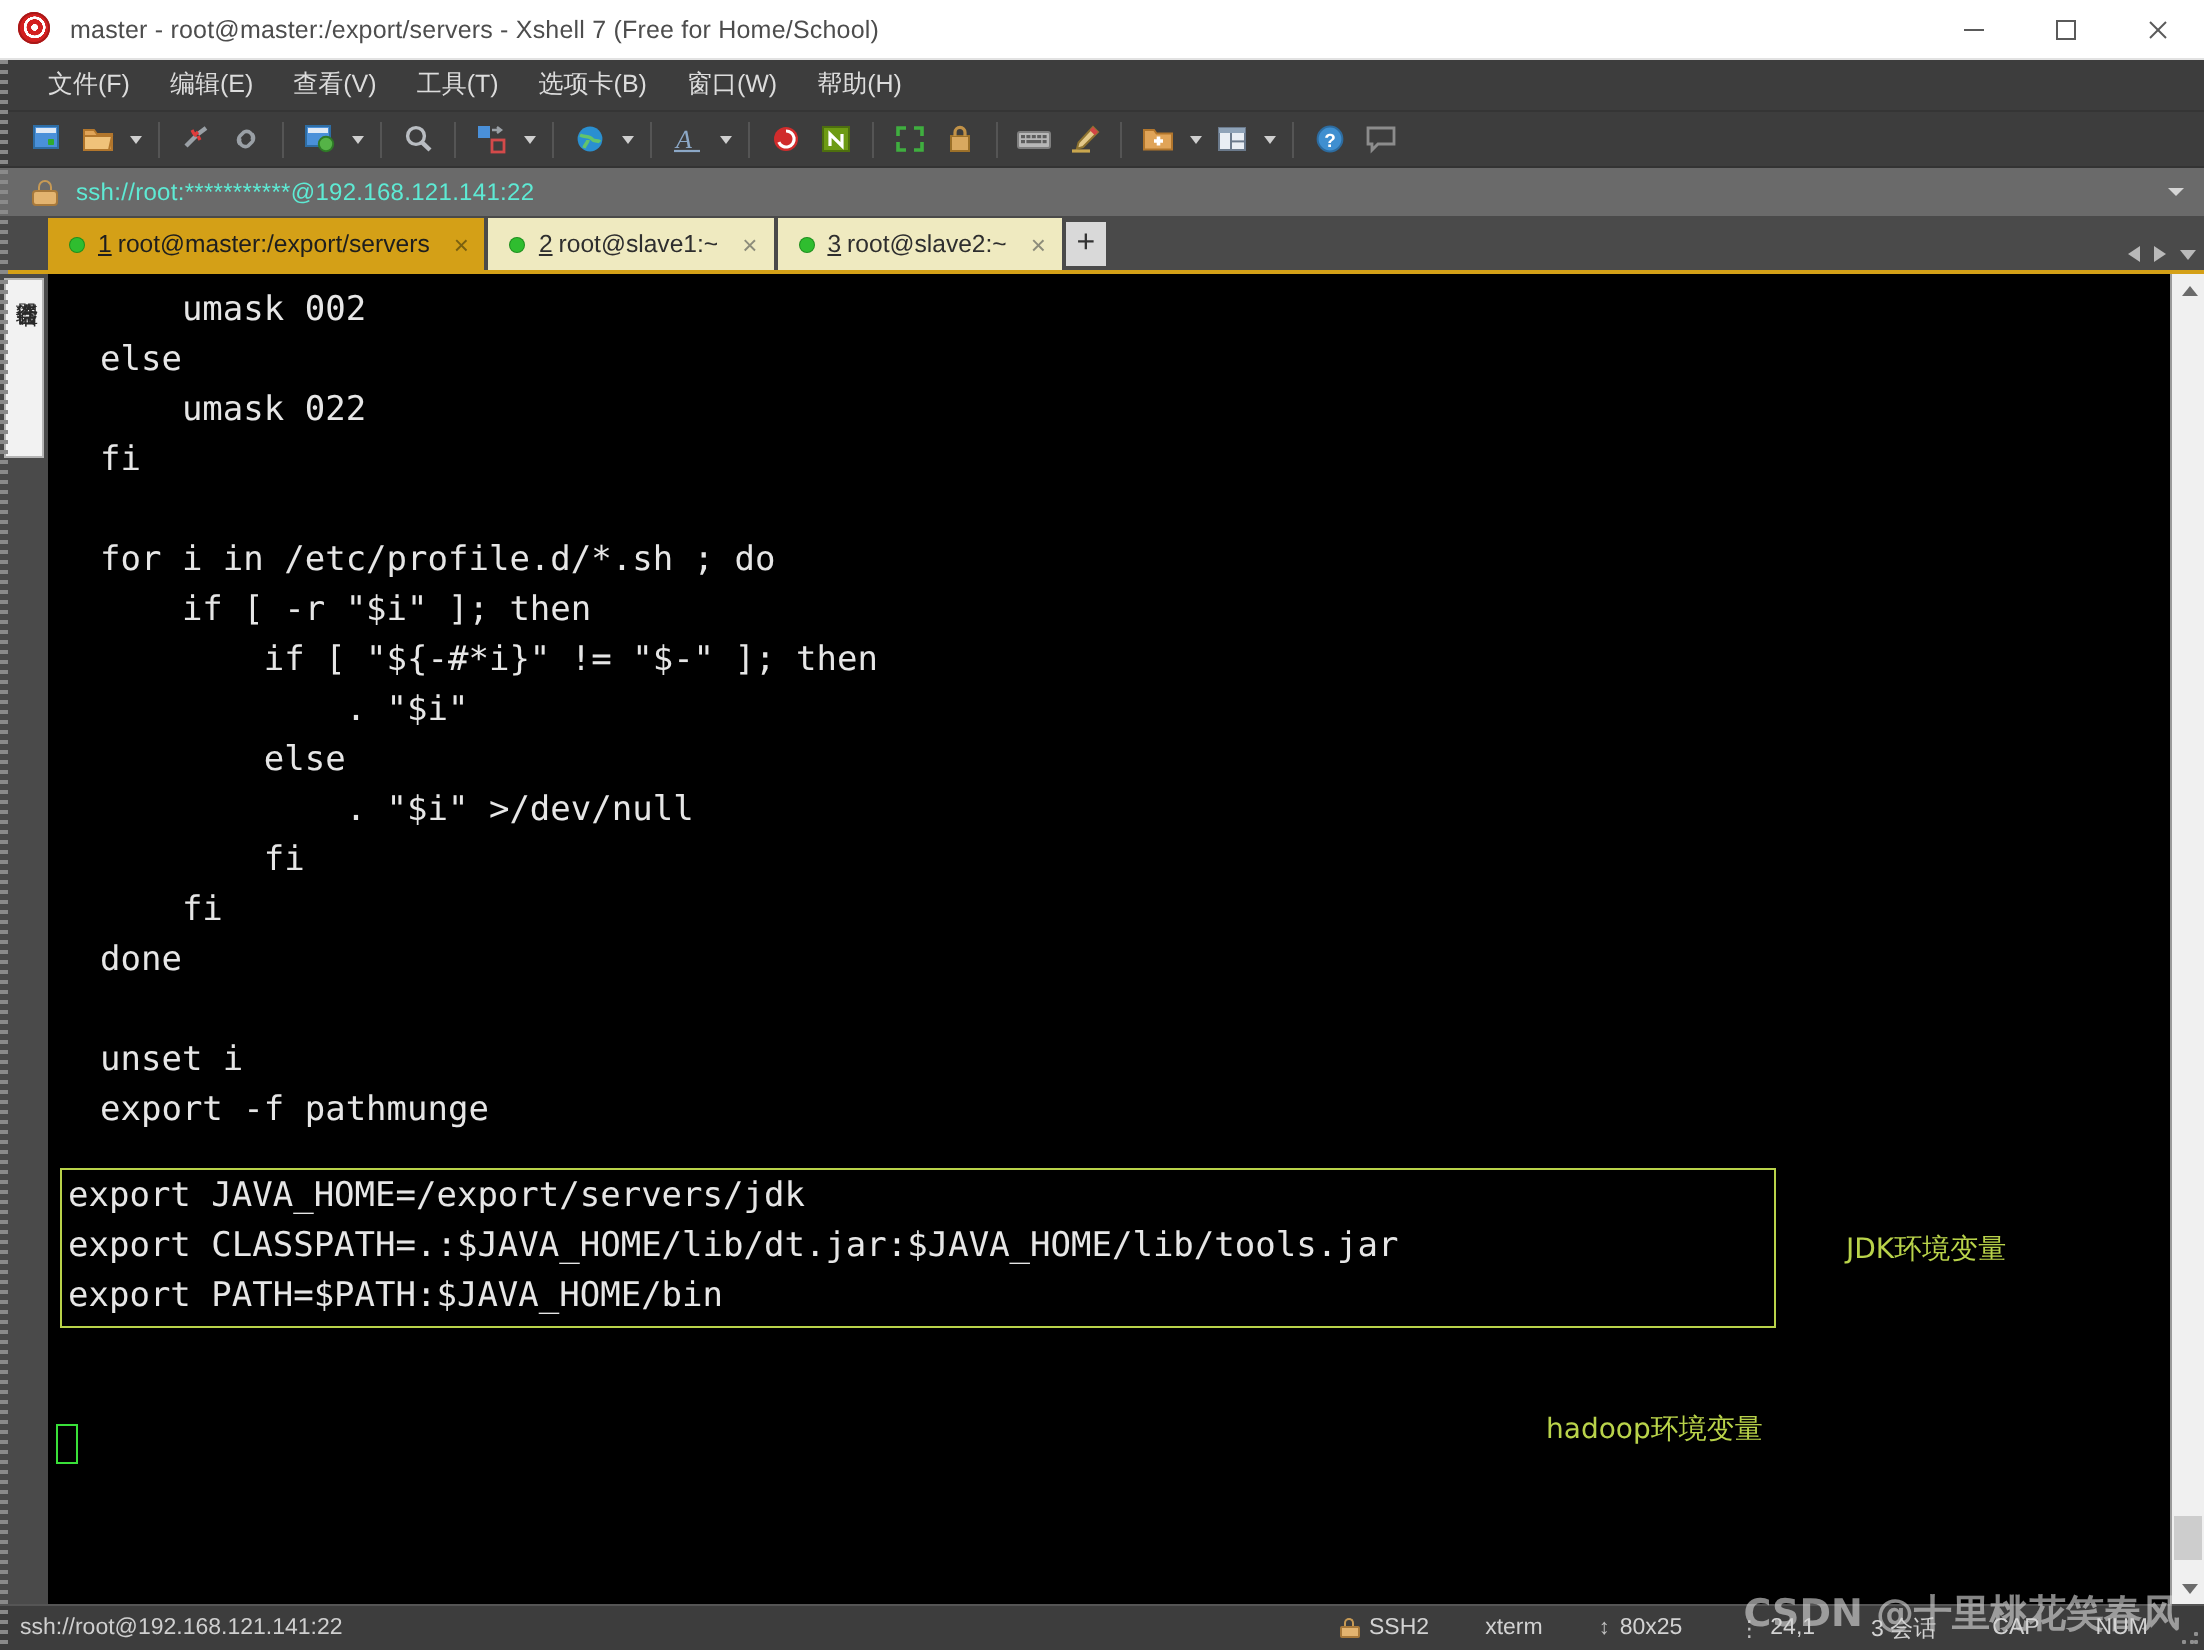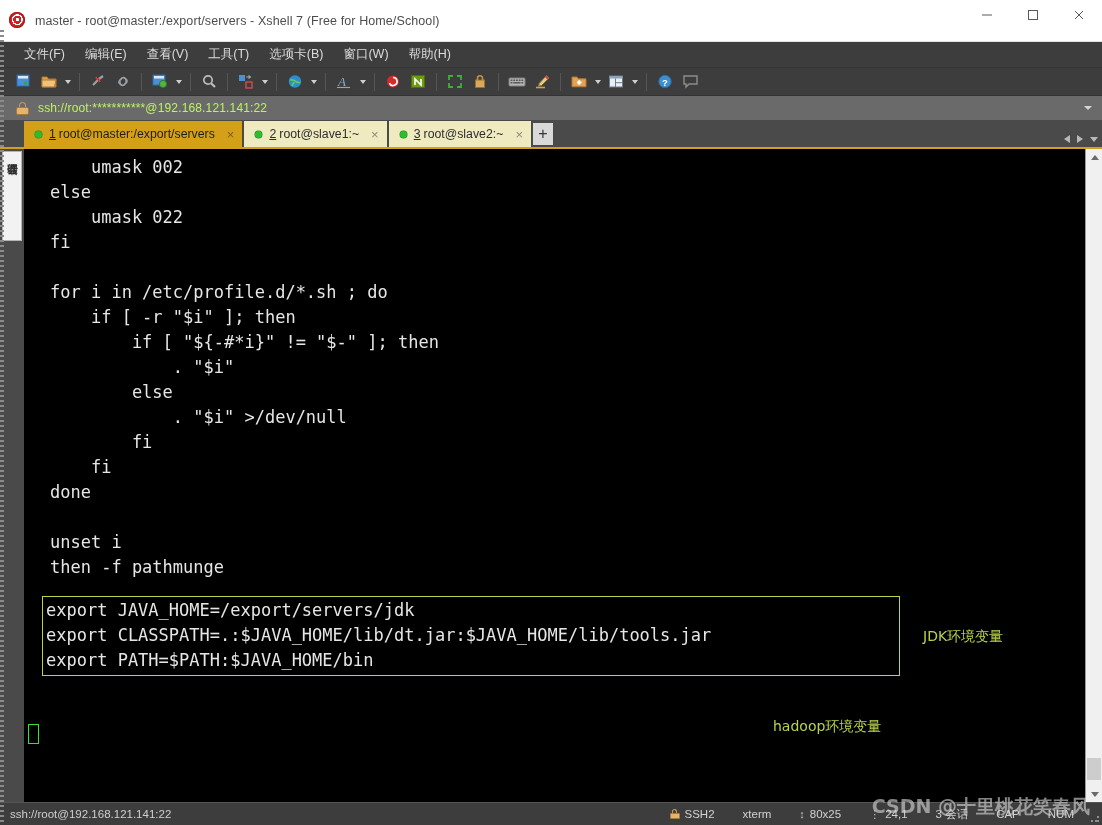--- a/index.html
+++ b/index.html
@@ -11,21 +11,21 @@
   }
   .app {
     width: 1102px; height: 825px;
     position: relative;
     display: flex; flex-direction: column;
     background: #3c3c3c;
   }
 
   
   .titlebar {
-    height: 42px; min-height: 30px;
+    height: 30px; min-height: 30px;
     background: #ffffff;
     display: flex; align-items: center;
     border-bottom: 1px solid #e2e2e2;
     position: relative;
   }
   .title-logo {
     width: 18px; height: 18px;
     margin-left: 9px; margin-right: 8px;
     position: relative;
     flex: 0 0 auto;
@@ -117,21 +117,21 @@
     width: 13px; height: 8px;
     background: #e3b470; border: 1px solid #a8793a; border-radius: 2px;
   }
   .addr-lock .shackle {
     position: absolute; top: 0px; left: 3px;
     width: 7px; height: 6px;
     border: 1.6px solid #c79a55; border-bottom: none;
     border-radius: 4px 4px 0 0;
   }
   .addr-text {
-    font-size: 12px; color: #bef264;
+    font-size: 12px; color: #5eead4;
     letter-spacing: .15px;
   }
   .addr-caret {
     position: absolute; right: 10px; top: 50%;
     transform: translateY(-50%);
     width: 0; height: 0;
     border-left: 4px solid transparent;
     border-right: 4px solid transparent;
     border-top: 4px solid #d5d5d5;
   }
@@ -602,23 +602,23 @@
       <div class="term-line">    if [ -r "$i" ]; then</div>
       <div class="term-line">        if [ "${-#*i}" != "$-" ]; then</div>
       <div class="term-line">            . "$i"</div>
       <div class="term-line">        else</div>
       <div class="term-line">            . "$i" &gt;/dev/null</div>
       <div class="term-line">        fi</div>
       <div class="term-line">    fi</div>
       <div class="term-line">done</div>
       <div class="term-line">&nbsp;</div>
       <div class="term-line">unset i</div>
-      <div class="term-line">then -f pathmunge</div>
-
-      <div class="box" style="left:18px; top:447px; width:858px;">
+      <div class="term-line">export -f pathmunge</div>
+
+      <div class="box" style="left:6px; top:447px; width:858px;">
         <div class="term-line">export JAVA_HOME=/export/servers/jdk</div>
         <div class="term-line">export CLASSPATH=.:$JAVA_HOME/lib/dt.jar:$JAVA_HOME/lib/tools.jar</div>
         <div class="term-line">export PATH=$PATH:$JAVA_HOME/bin</div>
       </div>
       <div class="annot" style="left:899px; top:479px;">JDK环境变量</div>
 
       <div class="cursor-block" style="left:4px; top:575px;"></div>
       <div class="annot" style="left:749px; top:569px;">hadoop环境变量</div>
     </div>
 

